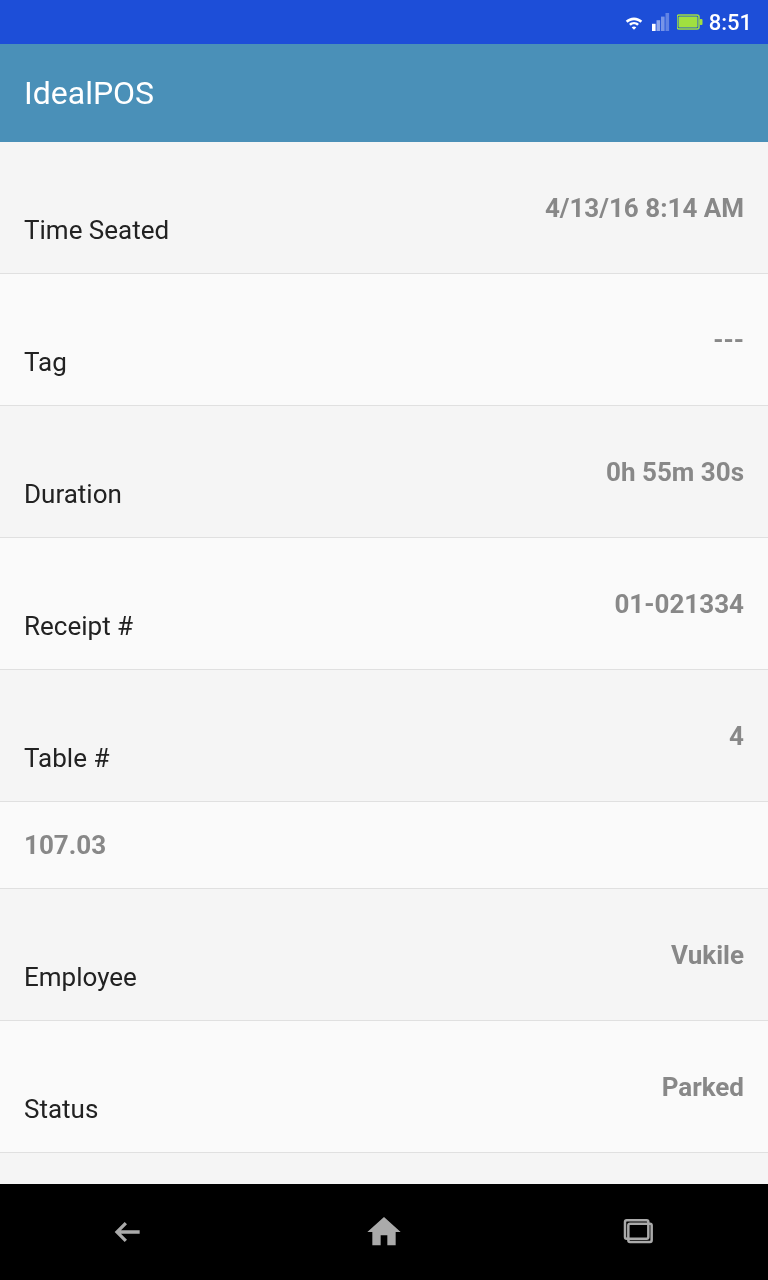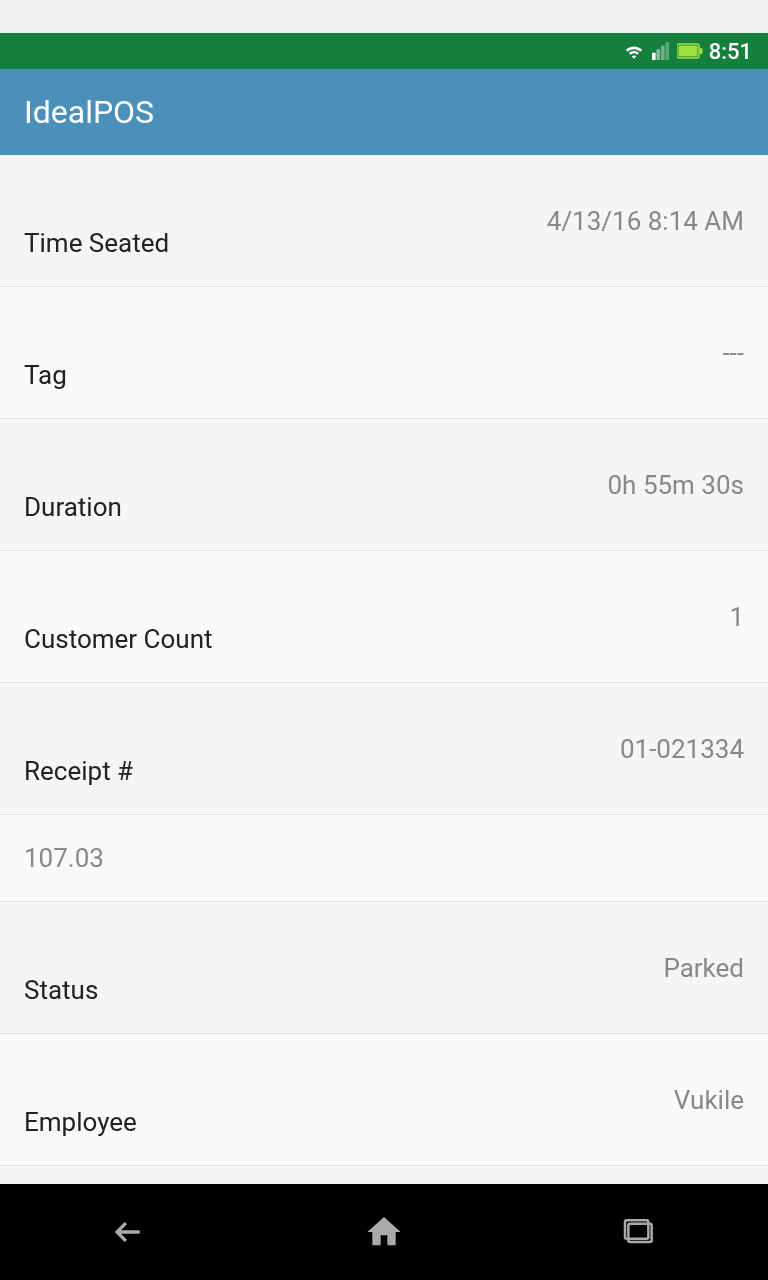--- a/index.html
+++ b/index.html
@@ -13,47 +13,46 @@
       height: 1280px;
       background: #f0f0f0;
       font-family: 'Roboto', Arial, sans-serif;
       display: flex;
       flex-direction: column;
       overflow: hidden;
     }
 
     
     .status-bar {
-      background: #15803d;
-      height: 36px;
+      background: #1d4ed8;
+      height: 44px;
       display: flex;
       align-items: center;
       justify-content: flex-end;
       padding: 0 16px;
       gap: 8px;
       flex-shrink: 0;
-      margin-top: 33px;
     }
 
     .status-icons {
       display: flex;
       align-items: center;
       gap: 6px;
     }
 
     .status-time {
       color: #fff;
       font-size: 22px;
       font-weight: 500;
     }
 
     
     .app-bar {
       background: #4a90b8;
-      height: 86px;
+      height: 98px;
       display: flex;
       align-items: center;
       padding: 0 24px;
       flex-shrink: 0;
     }
 
     .app-title {
       color: #fff;
       font-size: 32px;
       font-weight: 400;
@@ -84,21 +83,21 @@
     .row-label {
       font-size: 26px;
       color: #222;
       font-weight: 400;
       margin-top: 45px;
     }
 
     .row-value {
       font-size: 26px;
       color: #888;
-      font-weight: 400;
+      font-weight: 700;
       text-align: right;
     }
 
     
     .nav-bar {
       background: #000;
       height: 96px;
       display: flex;
       align-items: center;
       justify-content: space-around;
@@ -157,37 +156,37 @@
     </div>
     <div class="row-item">
       <span class="row-label">Tag</span>
       <span class="row-value">---</span>
     </div>
     <div class="row-item">
       <span class="row-label">Duration</span>
       <span class="row-value">0h 55m 30s</span>
     </div>
     <div class="row-item">
-      <span class="row-label">Customer Count</span>
-      <span class="row-value">1</span>
-    </div>
-    <div class="row-item">
       <span class="row-label">Receipt #</span>
       <span class="row-value">01-021334</span>
     </div>
     <div class="row-item">
+      <span class="row-label">Table #</span>
+      <span class="row-value">4</span>
+    </div>
+    <div class="row-item">
       <span class="row-value">107.03</span>
+    </div>
+    <div class="row-item">
+      <span class="row-label">Employee</span>
+      <span class="row-value">Vukile</span>
     </div>
     <div class="row-item">
       <span class="row-label">Status</span>
       <span class="row-value">Parked</span>
-    </div>
-    <div class="row-item">
-      <span class="row-label">Employee</span>
-      <span class="row-value">Vukile</span>
     </div>
     <div class="row-item">
       <span class="row-value">---</span>
     </div>
   </div>
 
 <div class="nav-bar">
 
   <div class="nav-btn">
     <svg viewBox="0 0 48 48">

